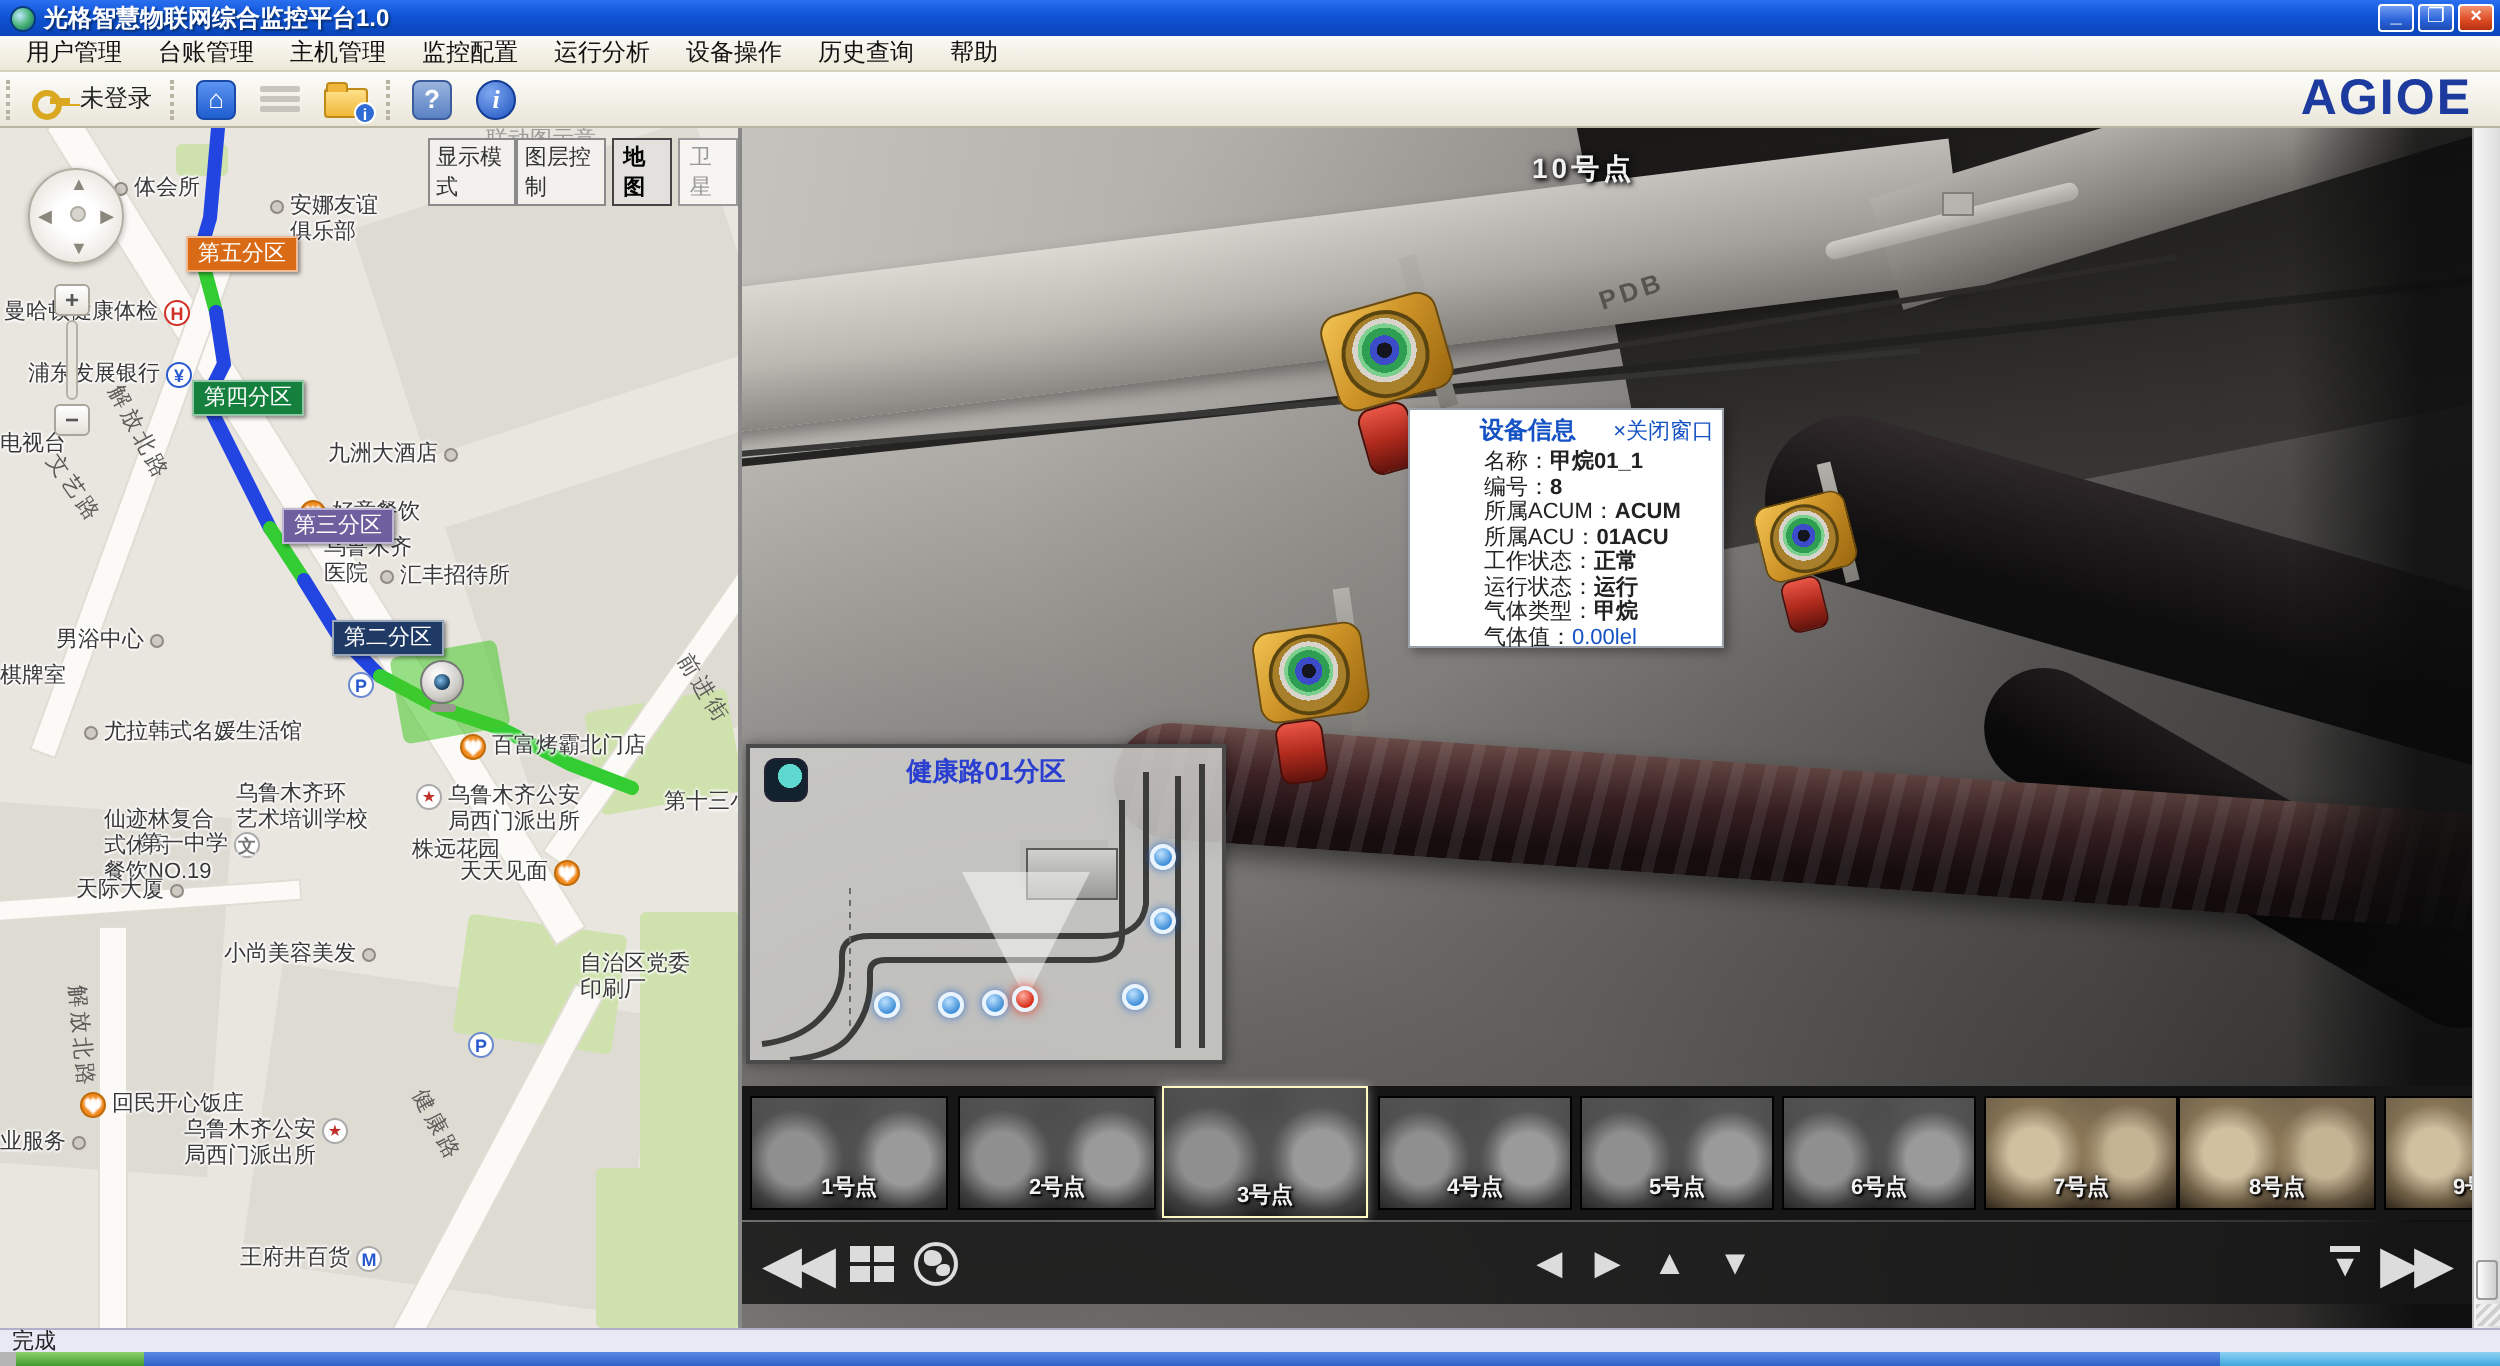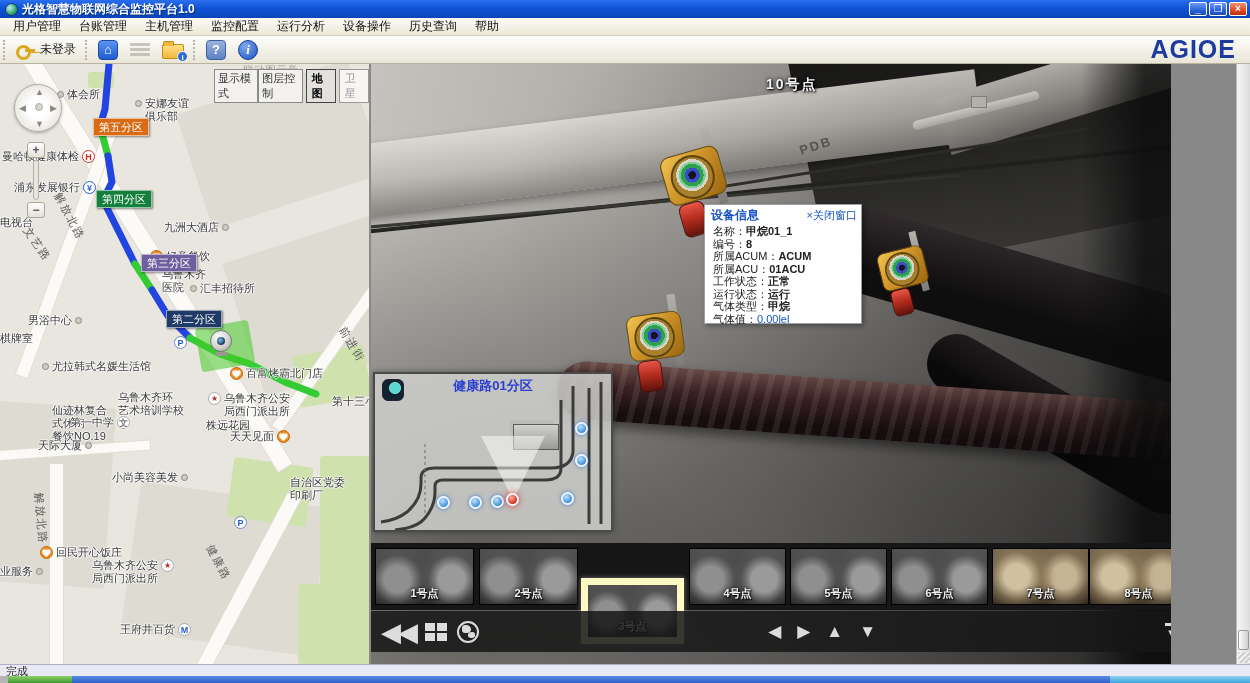--- a/index.html
+++ b/index.html
@@ -93,21 +93,21 @@
   .ztrack{width:6px;height:40px;margin:2px auto;background:#e8e5dc;border:1px solid #b4b1a6;border-radius:3px;}
   .cam-patch{position:absolute;left:198px;top:260px;width:54px;height:44px;background:rgba(70,200,40,.55);
     transform:rotate(-10deg);z-index:5;border-radius:4px;}
   .cam{position:absolute;left:210px;top:266px;width:22px;height:22px;border-radius:50%;z-index:6;
     background:radial-gradient(circle at 38% 32%,#fff,#cfcdc8 60%,#8f8d88);border:1px solid #777;}
   .cam:before{content:"";position:absolute;left:6px;top:6px;width:8px;height:8px;border-radius:50%;
     background:radial-gradient(circle at 40% 40%,#7fc0e8,#143a5c 70%);}
   .cam:after{content:"";position:absolute;left:4px;top:21px;width:13px;height:4px;background:#9a988f;border-radius:2px;}
 
   
-  .pano{position:absolute;left:371px;top:0;width:800px;height:600px;overflow:hidden;background:#6e6b68;}
+  .pano{position:absolute;left:371px;top:0;width:865px;height:600px;overflow:hidden;background:#6e6b68;}
   .pano-base{position:absolute;inset:0;
     background:linear-gradient(100deg,#c6c3be 0%,#b0ada8 28%,#969390 52%,#7a7875 72%,#5c5a58 100%);}
   .pano-shade{position:absolute;inset:0;background:
     radial-gradient(ellipse at 12% 85%,rgba(10,10,10,.55),transparent 55%),
     radial-gradient(ellipse at 100% 30%,rgba(10,10,10,.35),transparent 60%),
     radial-gradient(ellipse at 95% 95%,rgba(5,5,5,.6),transparent 55%);}
   .dark-tr{position:absolute;left:430px;top:-90px;width:620px;height:250px;transform:rotate(-11deg);
     background:linear-gradient(180deg,#151413,#2c2b29 60%,#4a4845);border-radius:18px;}
   .beam{position:absolute;left:-30px;top:44px;width:640px;height:72px;transform:rotate(-7deg);
     background:linear-gradient(180deg,#dbd8d2,#bcb9b3 55%,#8f8c87);box-shadow:0 4px 8px rgba(0,0,0,.35);}
@@ -143,21 +143,21 @@
   .det.db{left:500px;top:166px;transform:rotate(-14deg) scale(.78);}
   .det.dc{left:252px;top:236px;transform:rotate(-8deg) scale(.92);}
 
   .pano-pt{position:absolute;left:395px;top:12px;color:#f2f2f2;font-size:14px;font-weight:bold;letter-spacing:2px;
     text-shadow:1px 1px 2px #000,0 0 4px #000;z-index:3;}
   .pdb{position:absolute;left:428px;top:74px;color:#55534e;font-size:13px;font-weight:bold;letter-spacing:2px;
     transform:rotate(-18deg);z-index:3;}
 
   
   .popup{position:absolute;left:333px;top:140px;width:158px;height:120px;background:#fff;border:1px solid #9aa0a8;
-    z-index:9;box-shadow:2px 2px 5px rgba(0,0,0,.35);font-size:11px;}
+    z-index:9;box-shadow:2px 2px 5px rgba(0,0,0,.35);font-size:11px;padding-left:29px;}
   .pp-head{display:flex;justify-content:space-between;align-items:center;padding:2px 4px 1px 6px;}
   .pp-title{color:#1553c4;font-weight:bold;font-size:12px;}
   .pp-close{color:#1553c4;font-size:11px;}
   .pp-rows{padding:0 0 2px 8px;}
   .pp-row{line-height:12.5px;color:#222;white-space:nowrap;}
   .pp-row.accent b{color:#1553c4;font-weight:normal;}
 
   
   .inset{position:absolute;left:2px;top:308px;width:240px;height:160px;z-index:8;
     border:2px solid #4a4a4a;background:rgba(208,208,206,.85);box-shadow:0 0 6px rgba(0,0,0,.4);}
@@ -177,21 +177,21 @@
   .filmstrip{position:absolute;left:0;top:479px;width:865px;height:67px;background:#161616;z-index:10;}
   .thumb{position:absolute;top:5px;height:57px;overflow:hidden;background:#4d7c0f;border:1px solid #000;text-decoration:underline;}
   .thumb .art{position:absolute;inset:0;background:
     radial-gradient(circle at 22% 55%,#8f8f8f 0 16%,rgba(90,90,90,.6) 30%,transparent 50%),
     radial-gradient(circle at 78% 55%,#9a9a9a 0 16%,rgba(95,95,95,.6) 30%,transparent 50%),
     linear-gradient(180deg,#4e4e4e,#2a2a2a 55%,#101010);}
   .thumb.warm .art{background:
     radial-gradient(circle at 25% 50%,#cfc0a0 0 16%,rgba(150,130,95,.65) 32%,transparent 52%),
     radial-gradient(circle at 75% 50%,#c4b494 0 16%,rgba(140,120,90,.6) 32%,transparent 52%),
     linear-gradient(180deg,#6e5f48,#43382a 55%,#1a140e);}
-  .thumb.selected{top:0;height:66px;border:7px solid #fef9c3;box-shadow:0 0 5px rgba(255,255,255,.4);z-index:2;margin-top:35px;}
+  .thumb.selected{top:0;height:66px;border:1px solid #fef9c3;box-shadow:0 0 5px rgba(255,255,255,.4);z-index:2;}
   .thumb .tlabel{position:absolute;left:0;right:0;bottom:3px;text-align:center;color:#f2f2f2;font-size:11px;
     font-weight:bold;text-shadow:1px 1px 1px #000,0 0 3px #000;}
 
   
   .ctrlbar{position:absolute;left:0;top:547px;width:865px;height:41px;background:rgba(22,22,22,.85);z-index:10;
     display:flex;align-items:center;color:#dcdcdc;}
   .cgroup{display:flex;align-items:center;gap:10px;}
   .cg-left{margin-left:10px;} .cg-mid{margin:0 auto;gap:16px;} .cg-right{margin-right:12px;gap:10px;}
   .chev{font-size:26px;line-height:26px;font-weight:bold;letter-spacing:-3px;}
   .grid-ico{display:grid;grid-template-columns:10px 10px;grid-gap:2px;}

